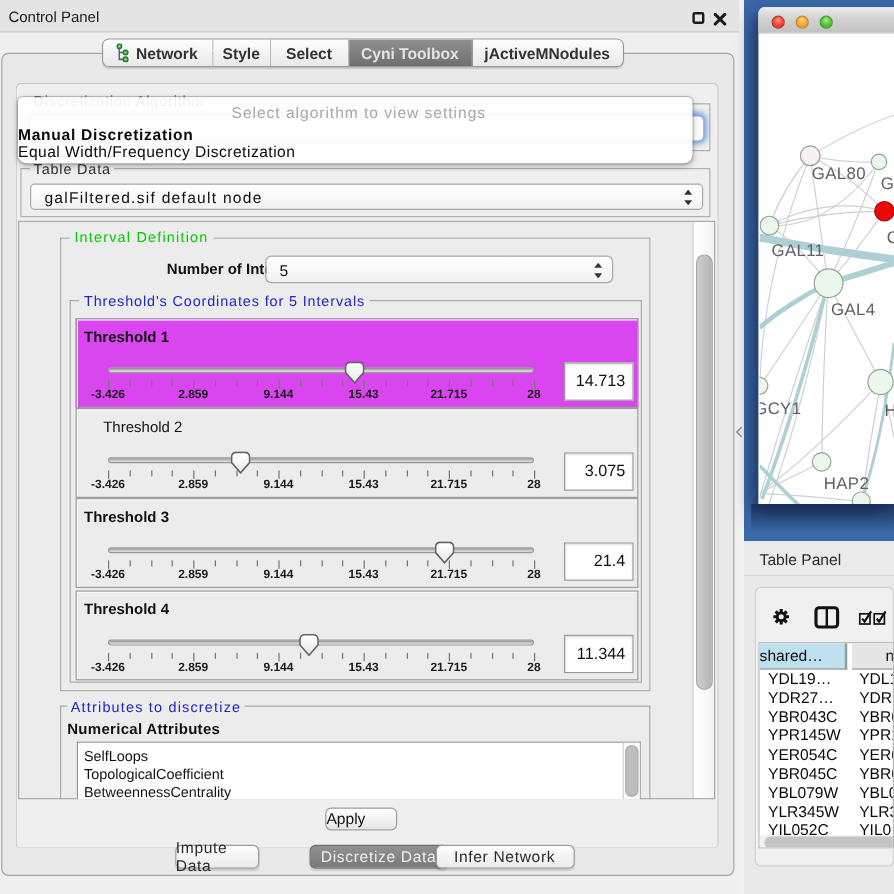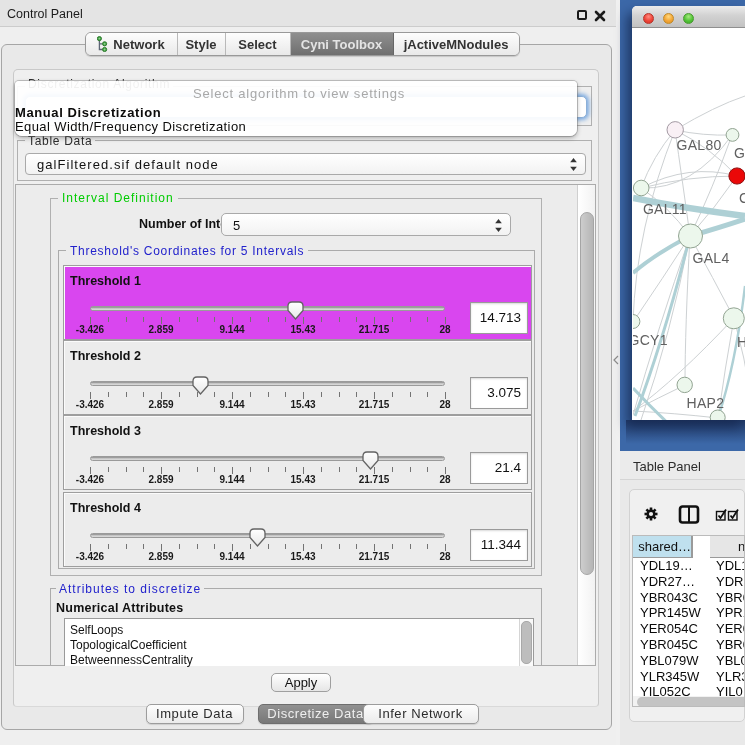--- a/index.html
+++ b/index.html
@@ -97,21 +97,21 @@
   <line x1="45" y1="2" x2="45" y2="17" stroke="#111" stroke-width="2"></line>
   <g fill="none" stroke="#111" stroke-width="1.4">
     <rect x="72.5" y="6.5" width="8.5" height="8.5"></rect>
     <rect x="84.5" y="6.5" width="8.5" height="8.5"></rect>
     <path d="M 74.5,10.5 L 76.5,13 L 82,4.5" stroke-width="1.8"></path>
     <path d="M 86.5,10.5 L 88.5,13 L 94,4.5" stroke-width="1.8"></path>
   </g>
 </svg>
 
 <div class="abs" style="left:632px;top:535px;width:113px;height:172px;background:#fff;border:1px solid #bbb;overflow:hidden;font-size:13px;">
-  <div class="abs" style="left:0;top:0;width:60px;height:22px;background:#bfe0ee;border-right:2px solid #9a9a9a;border-bottom:1px solid #9a9a9a;text-align:right;line-height:22px;color:#111;">shared…</div>
+  <div class="abs" style="left:0;top:0;width:73px;height:22px;background:#bfe0ee;border-right:2px solid #9a9a9a;border-bottom:1px solid #9a9a9a;text-align:left;line-height:22px;color:#111;">shared…</div>
   <div class="abs" style="left:77px;top:0;width:40px;height:22px;background:#e6e6e6;border-bottom:1px solid #9a9a9a;color:#111;line-height:22px;">
       <span style="position:absolute;left:28px;">n</span>
     </div>
   <div class="abs" style="left:7px;top:22px;line-height:15.8px;color:#0a0a0a;">YDL19…<br>YDR27…<br>YBR043C<br>YPR145W<br>YER054C<br>YBR045C<br>YBL079W<br>YLR345W<br>YIL052C</div>
   <div class="abs" style="left:83px;top:22px;line-height:15.8px;color:#0a0a0a;">YDL1<br>YDR2<br>YBR0<br>YPR1<br>YER0<br>YBR0<br>YBL0<br>YLR3<br>YIL0</div>
   <div class="abs" style="left:0;top:160px;width:113px;height:12px;background:#f2f2f2;">
     <div class="abs" style="left:4px;top:1px;width:120px;height:10px;border-radius:5px;background:#c4c4c4;"></div>
   </div>
 </div>
 
@@ -190,23 +190,23 @@
 <div class="abs" style="left:50px;top:588px;width:492px;height:78px;border:1px solid #ababab;border-bottom:none;"></div>
 <div class="abs" style="left:56px;top:582px;background:#ececec;padding:0 3px;font-size:12px;letter-spacing:1px;color:#2222cc;">Attributes to discretize</div>
 <div class="abs" style="left:56px;top:601px;font-size:12.5px;letter-spacing:0.25px;font-weight:bold;color:#111;">Numerical Attributes</div>
 <div class="abs" style="left:64px;top:618px;width:470px;height:48px;background:#fff;border:1px solid #9a9a9a;border-bottom:none;font-size:12px;color:#111;">
   <div style="padding:4px 0 0 5px;line-height:15.2px;">SelfLoops<br>TopologicalCoefficient<br>BetweennessCentrality</div>
   <div class="abs" style="right:0;top:0;width:14px;height:47px;background:#fafafa;border-left:1px solid #d5d5d5;">
     <div class="abs" style="left:1px;top:2px;width:11px;height:43px;border-radius:5px;background:#bdbdbd;border:1px solid #a8a8a8;"></div>
   </div>
 </div>
 
-<div class="abs" style="left:271px;top:673px;width:60px;height:19px;border-radius:5px;background:linear-gradient(#ffffff,#e6e6e6);border:1px solid #9f9f9f;text-align:center;font-size:13px;color:#111;line-height:17px;">Apply</div>
-
-<div class="abs" style="left:145.5px;top:703.5px;width:98px;height:20.5px;border:1px solid #9c9c9c;border-radius:5px;background:linear-gradient(#fdfdfd,#ebebeb);display:flex;align-items:center;justify-content:center;font-size:13px;letter-spacing:0.55px;color:#2b2b2b;box-shadow:0 1px 1px rgba(0,0,0,0.12);">Impute Data</div>
+<div class="abs" style="left:271px;top:673px;width:60px;height:19px;border-radius:5px;background:linear-gradient(#ffffff,#e6e6e6);border:1px solid #9f9f9f;text-align:left;font-size:13px;color:#111;line-height:17px;">Apply</div>
+
+<div class="abs" style="left:145.5px;top:703.5px;width:70px;height:20.5px;border:1px solid #9c9c9c;border-radius:5px;background:linear-gradient(#fdfdfd,#ebebeb);display:flex;align-items:center;justify-content:center;font-size:13px;letter-spacing:0.55px;color:#2b2b2b;box-shadow:0 1px 1px rgba(0,0,0,0.12);">Impute Data</div>
 <div class="abs" style="left:243.5px;top:703.5px;width:116px;height:20.5px;border:1px solid #6e6e6e;border-radius:5px;background:linear-gradient(#919191,#787878);display:flex;align-items:center;justify-content:center;font-size:13px;letter-spacing:0.55px;color:#efefef;box-shadow:0 1px 1px rgba(0,0,0,0.12);margin-left:14px;">Discretize Data</div>
 <div class="abs" style="left:362.5px;top:703.5px;width:116px;height:20.5px;border:1px solid #9c9c9c;border-radius:5px;background:linear-gradient(#fdfdfd,#ebebeb);display:flex;align-items:center;justify-content:center;font-size:13px;letter-spacing:0.55px;color:#2b2b2b;box-shadow:0 1px 1px rgba(0,0,0,0.12);">Infer Network</div>
 
 <div class="abs" style="left:15px;top:81px;width:562px;height:55px;background:rgba(255,255,255,0.93);border-radius:4px 4px 7px 7px;box-shadow:0 2px 5px rgba(0,0,0,0.3), 0 0 0 1px rgba(140,140,140,0.45);"></div>
 <div class="abs" style="left:15px;top:86px;width:568px;text-align:center;font-size:13px;letter-spacing:0.8px;color:#a8a8a8;">Select algorithm to view settings</div>
 <div class="abs" style="left:15px;top:104.5px;font-size:13px;letter-spacing:0.6px;font-weight:bold;color:#0a0a0a;">Manual Discretization</div>
 <div class="abs" style="left:15px;top:119px;font-size:13px;letter-spacing:0.4px;color:#0a0a0a;">Equal Width/Frequency Discretization</div>
 
 <div class="abs" style="left: 63px; top: 265px; width: 469px; height: 75px; border: 1px solid rgb(158, 158, 158); background: #d946ef; box-shadow: rgb(251, 251, 251) 1px 1px 0px inset;">
     <div class="abs" style="left:6px;top:8px;font-size:12.5px;font-weight:bold;color:#111;">Threshold 1</div>
@@ -243,21 +243,21 @@
       <defs>
         <linearGradient id="g0" x1="0" y1="0" x2="0" y2="1">
           <stop offset="0" stop-color="#ffffff"></stop>
           <stop offset="1" stop-color="#e8e8e8"></stop>
         </linearGradient>
       </defs>
     </svg>
     <div class="abs" style="left:406px;top:36px;width:58px;height:32px;background:#fff;border:1px solid #9a9a9a;box-shadow:0 1px 2px rgba(0,0,0,0.15) inset;font-size:13.5px;color:#111;text-align:right;line-height:30px;padding-right:6px;">14.713</div>
   </div>
 <div class="abs" style="left: 63px; top: 340px; width: 469px; height: 75px; border: 1px solid rgb(158, 158, 158); background: rgb(236, 236, 236); box-shadow: rgb(251, 251, 251) 1px 1px 0px inset;">
-    <div class="abs" style="left:6px;top:8px;font-size:12.5px;font-weight:bold;color:#111;">Threshold 2</div>
+    <div class="abs" style="left:22px;top:8px;font-size:12.5px;font-weight:normal;color:#111;">Threshold 2</div>
     <div class="abs" style="left:26px;top:39.5px;width:355px;height:5px;border-radius:2.5px;background:linear-gradient(#878787,#c2c2c2 45%,#dedede);border:1px solid #9a9a9a;"></div>
     <div class="abs" style="left:26px;top:51px;width:1px;height:7px;background:#737373;"></div>
     <div class="abs" style="left:43.75px;top:51px;width:1px;height:5px;background:#737373;"></div>
     <div class="abs" style="left:61.5px;top:51px;width:1px;height:5px;background:#737373;"></div>
     <div class="abs" style="left:79.25px;top:51px;width:1px;height:5px;background:#737373;"></div>
     <div class="abs" style="left:97px;top:51px;width:1px;height:7px;background:#737373;"></div>
     <div class="abs" style="left:114.75px;top:51px;width:1px;height:5px;background:#737373;"></div>
     <div class="abs" style="left:132.5px;top:51px;width:1px;height:5px;background:#737373;"></div>
     <div class="abs" style="left:150.25px;top:51px;width:1px;height:5px;background:#737373;"></div>
     <div class="abs" style="left:168px;top:51px;width:1px;height:7px;background:#737373;"></div>

